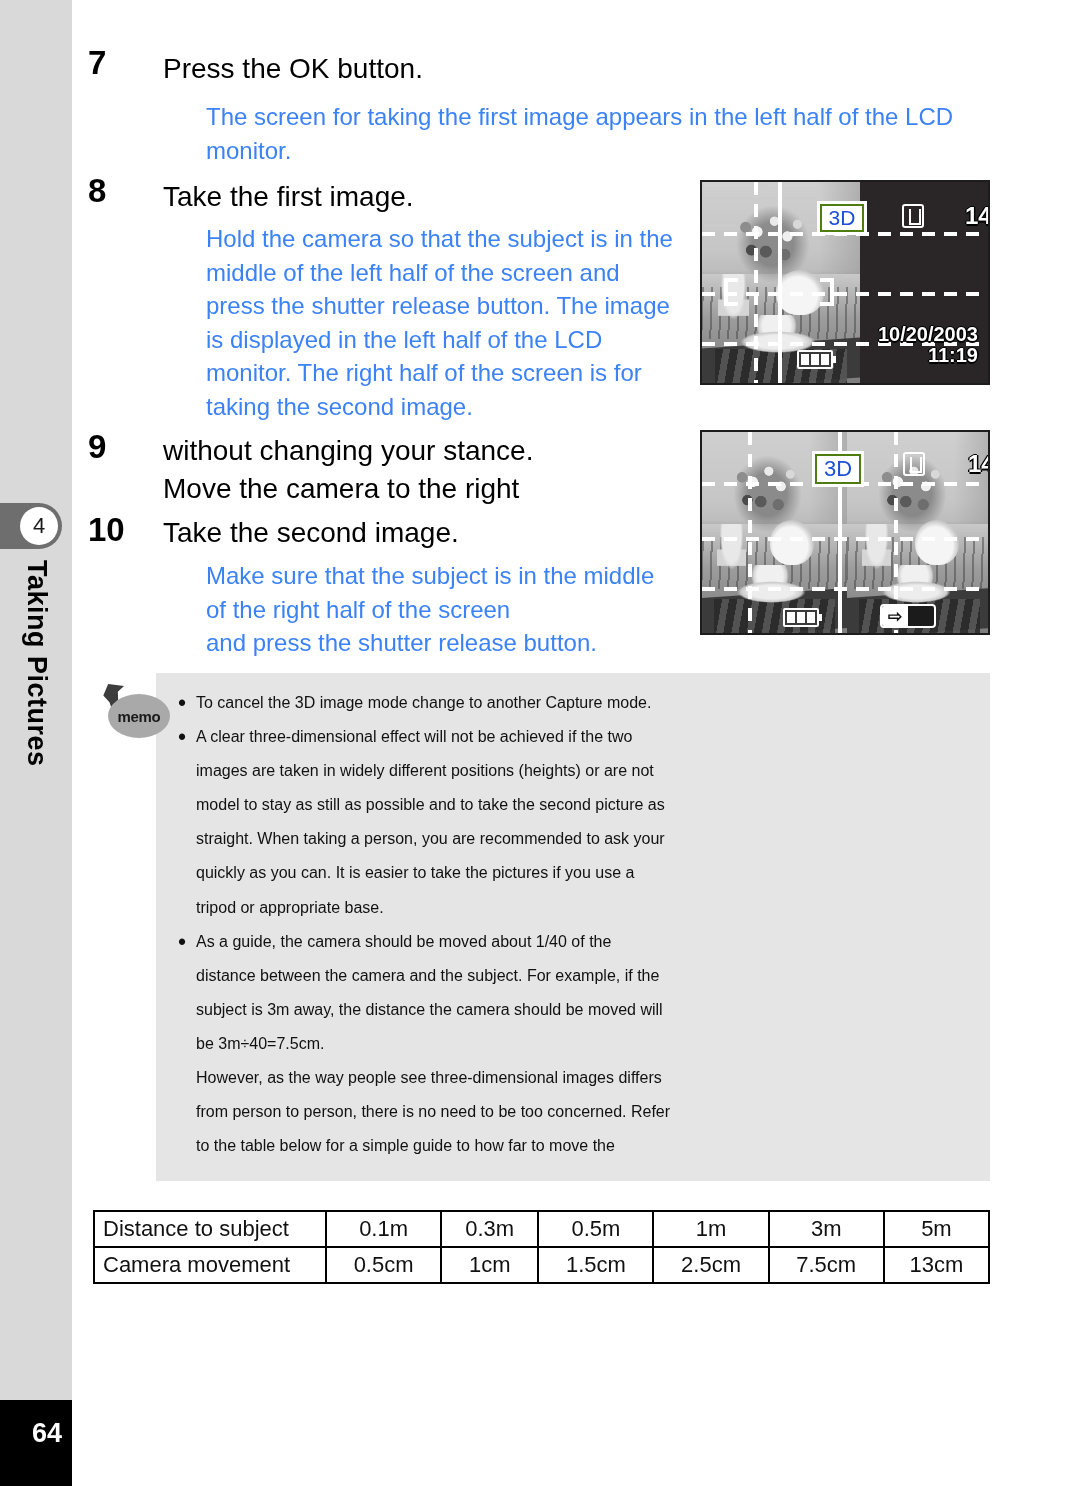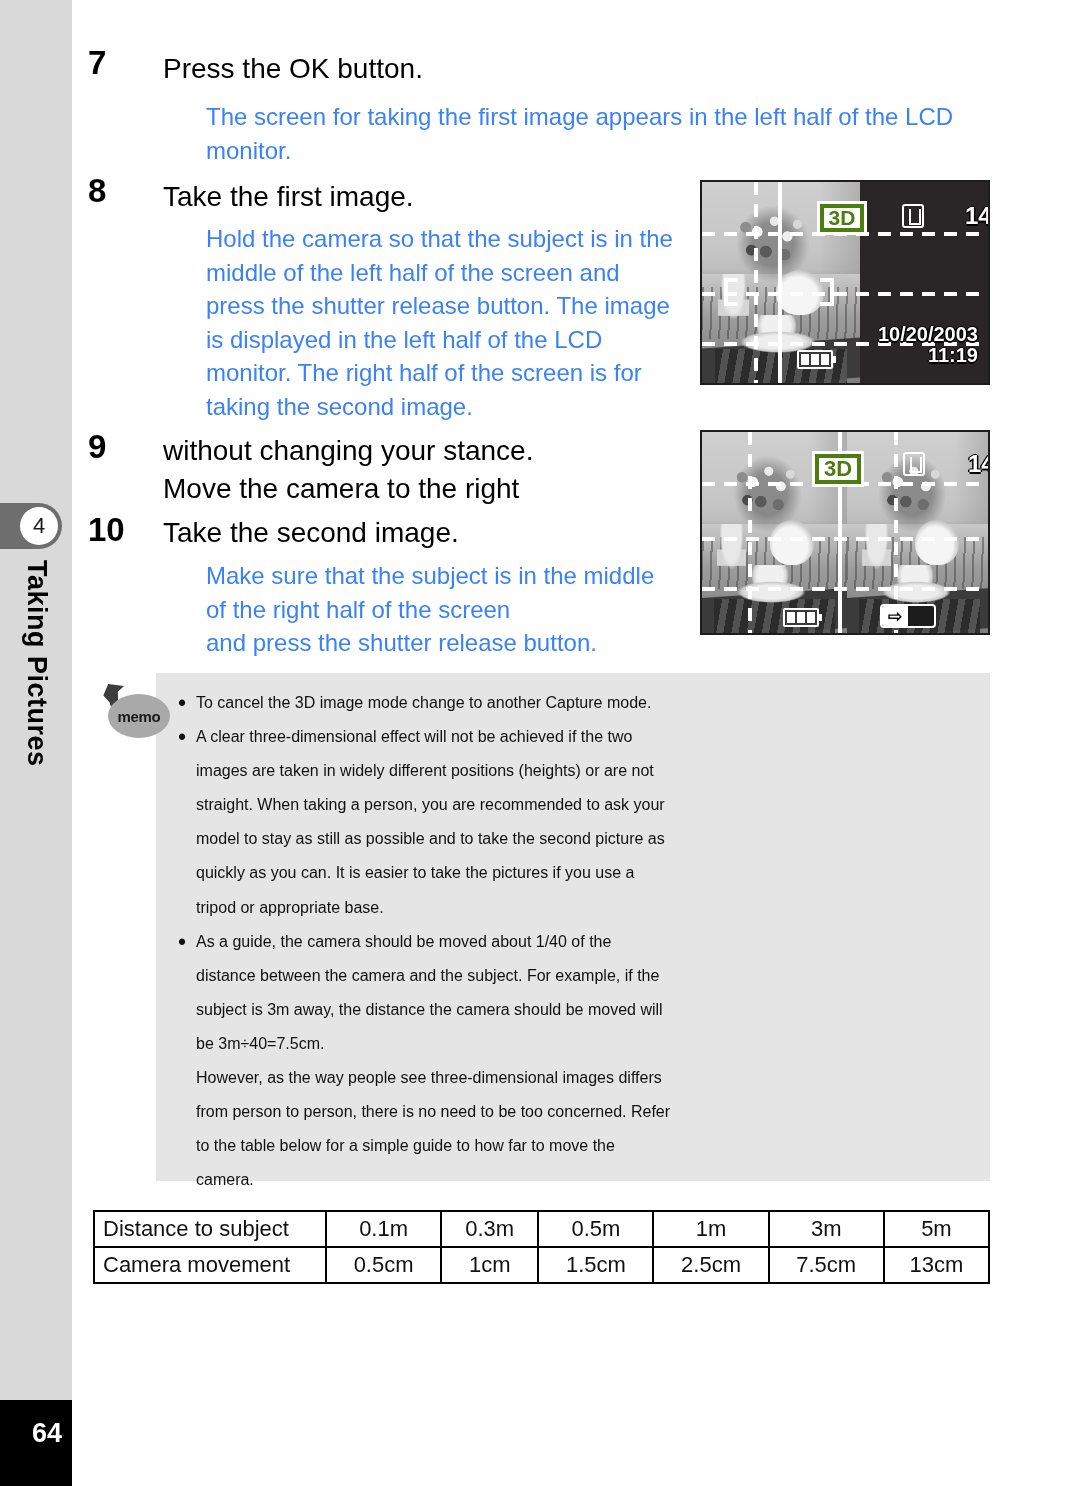--- a/index.html
+++ b/index.html
@@ -145,23 +145,23 @@
   .g-v {
     top: 0; bottom: 0; width: 4px;
     background: repeating-linear-gradient(180deg,#ffffff 0 13px, rgba(0,0,0,0) 13px 22px);
   }
   .g-v-solid { top:0; bottom:0; width:4px; background:#ffffff; }
 
   
   .badge-3d {
     position: absolute;
     background: #ffffff;
-    color: #4d7c0f;
-    font-weight: bold;
-    border: 4px solid #4d7c0f;
+    color: #1d4ed8;
+    font-weight: normal;
+    border: 2px solid #4d7c0f;
     box-shadow: 0 0 0 3px #fff;
     display: flex; align-items: center; justify-content: center;
     letter-spacing: 0px;
   }
   .osd-count {
     position: absolute; color: #fff; font-weight: bold;
     text-shadow: -1.5px 0 #000, 1.5px 0 #000, 0 -1.5px #000, 0 1.5px #000;
     margin-left: 23px;
   }
   .osd-date {
@@ -404,38 +404,37 @@
       <div class="memo-text">
         <div>To cancel the 3D image mode change to another Capture mode.</div>
       </div>
     </div>
 
     <div class="memo-item">
       <div class="memo-bullet">•</div>
       <div class="memo-text">
         <div>A clear three-dimensional effect will not be achieved if the two</div>
         <div>images are taken in widely different positions (heights) or are not</div>
+        <div>model to stay as still as possible and to take the second picture as</div>
         <div>straight. When taking a person, you are recommended to ask your</div>
-        <div>model to stay as still as possible and to take the second picture as</div>
         <div>quickly as you can. It is easier to take the pictures if you use a</div>
         <div>tripod or appropriate base.</div>
       </div>
     </div>
 
     <div class="memo-item">
       <div class="memo-bullet">•</div>
       <div class="memo-text">
         <div>As a guide, the camera should be moved about 1/40 of the</div>
         <div>distance between the camera and the subject. For example, if the</div>
         <div>subject is 3m away, the distance the camera should be moved will</div>
         <div>be 3m÷40=7.5cm.</div>
         <div>However, as the way people see three-dimensional images differs</div>
         <div>from person to person, there is no need to be too concerned. Refer</div>
         <div>to the table below for a simple guide to how far to move the</div>
-        <div>camera.</div>
       </div>
     </div>
 
   </div>
 
   <table class="guide">
     <tbody>
         <tr>
       <td class="label">Distance to subject</td>
       <td>0.1m</td>

